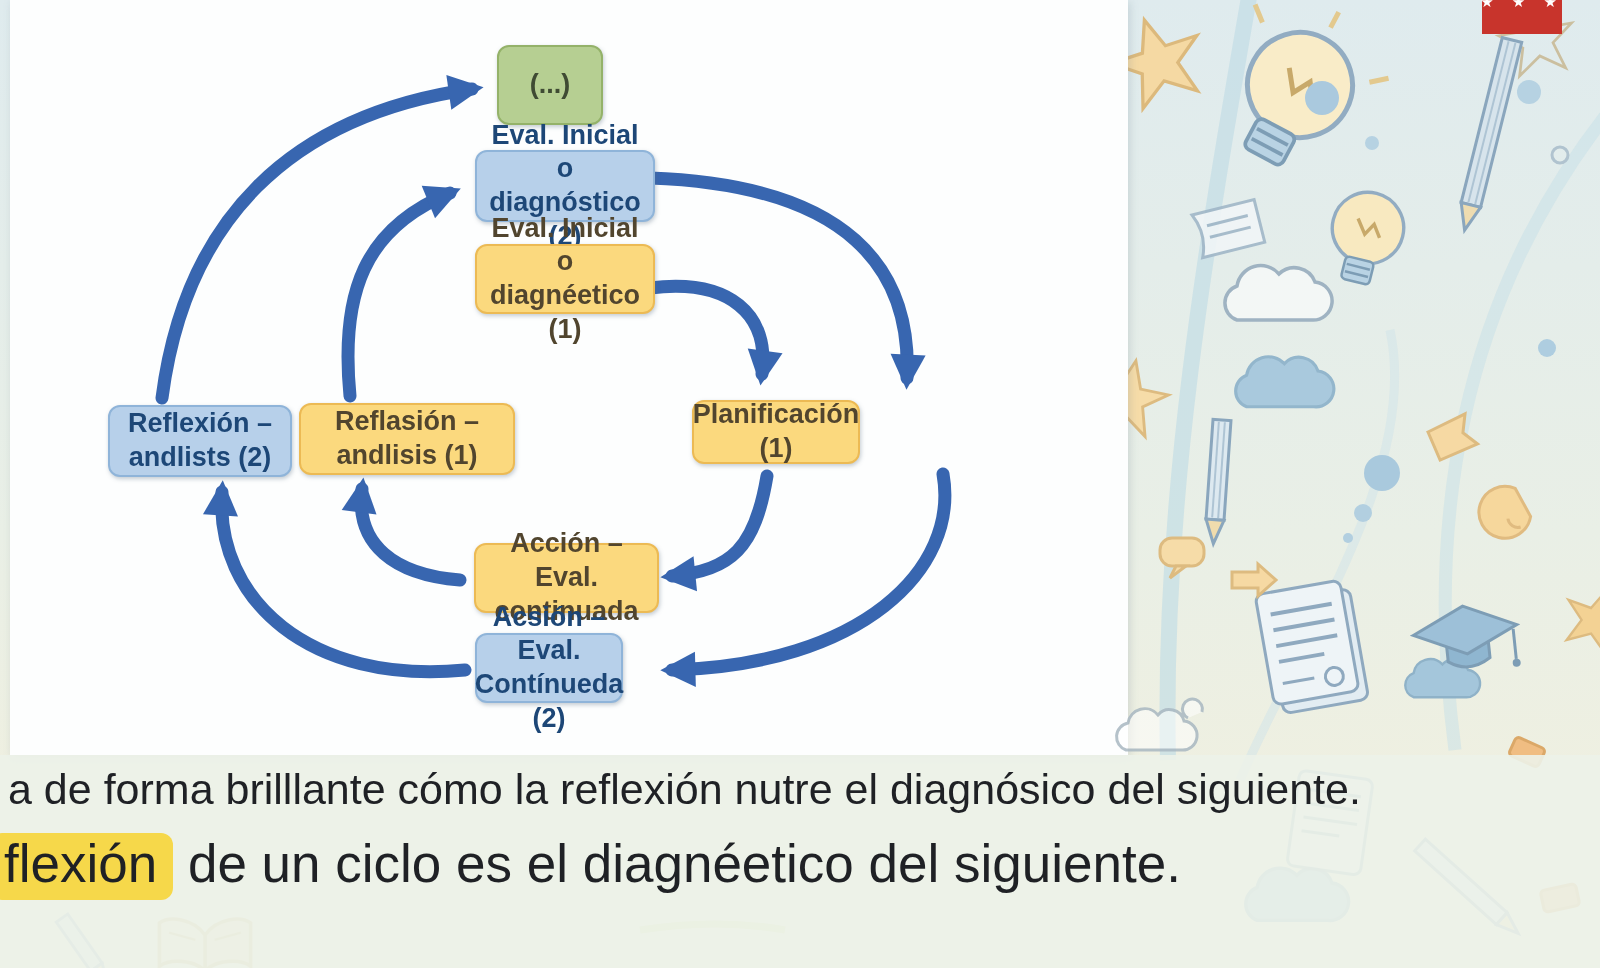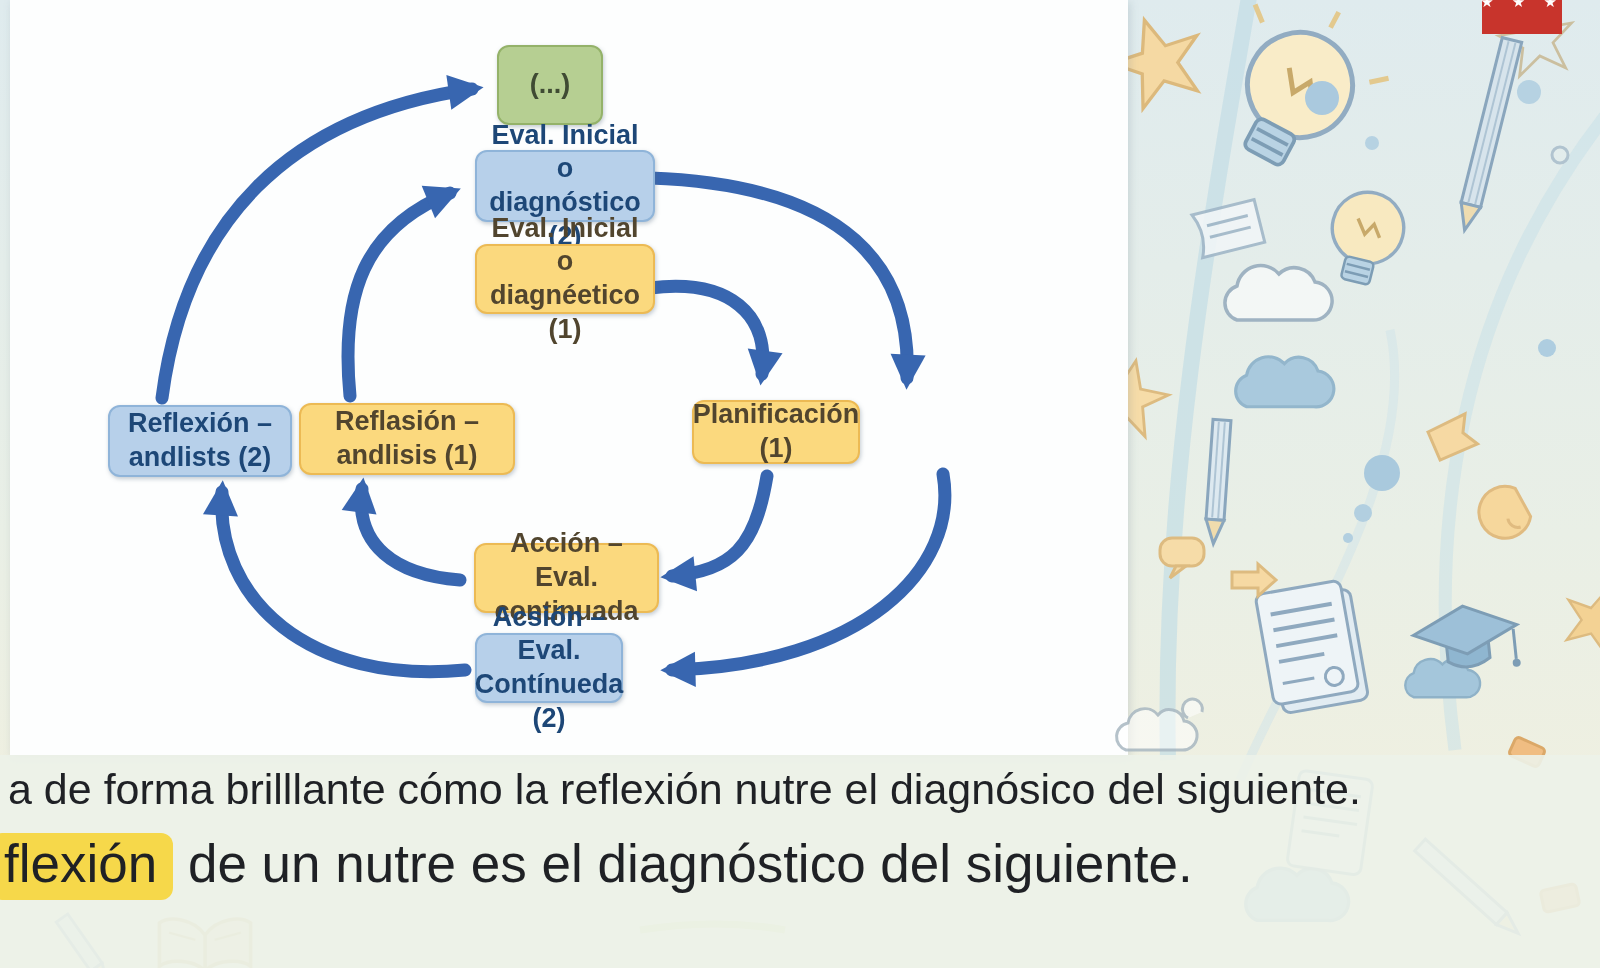--- a/index.html
+++ b/index.html
@@ -209,17 +209,17 @@
              M80,30 a10,10 0 1 1 14,-6" fill="rgba(255,255,255,.6)" stroke="#a9b8c2" stroke-width="3"></path>
   </svg>
 
   <div class="flag">
     <span class="stars">★ ★ ★</span>
   </div>
 
   <div class="caption-band">
     <div class="caption-line1">a de forma brilllante cómo la reflexión nutre el diagnósico del siguiente.</div>
     <div class="caption-line2">
-      <span class="hl">flexión</span><span> de un nutre es el diagnóstico del siguiente.</span>
+      <span class="hl">flexión</span><span> de un ciclo es el diagnéetico del siguiente.</span>
     </div>
   </div>
 
 </div>
 
 </body></html>

